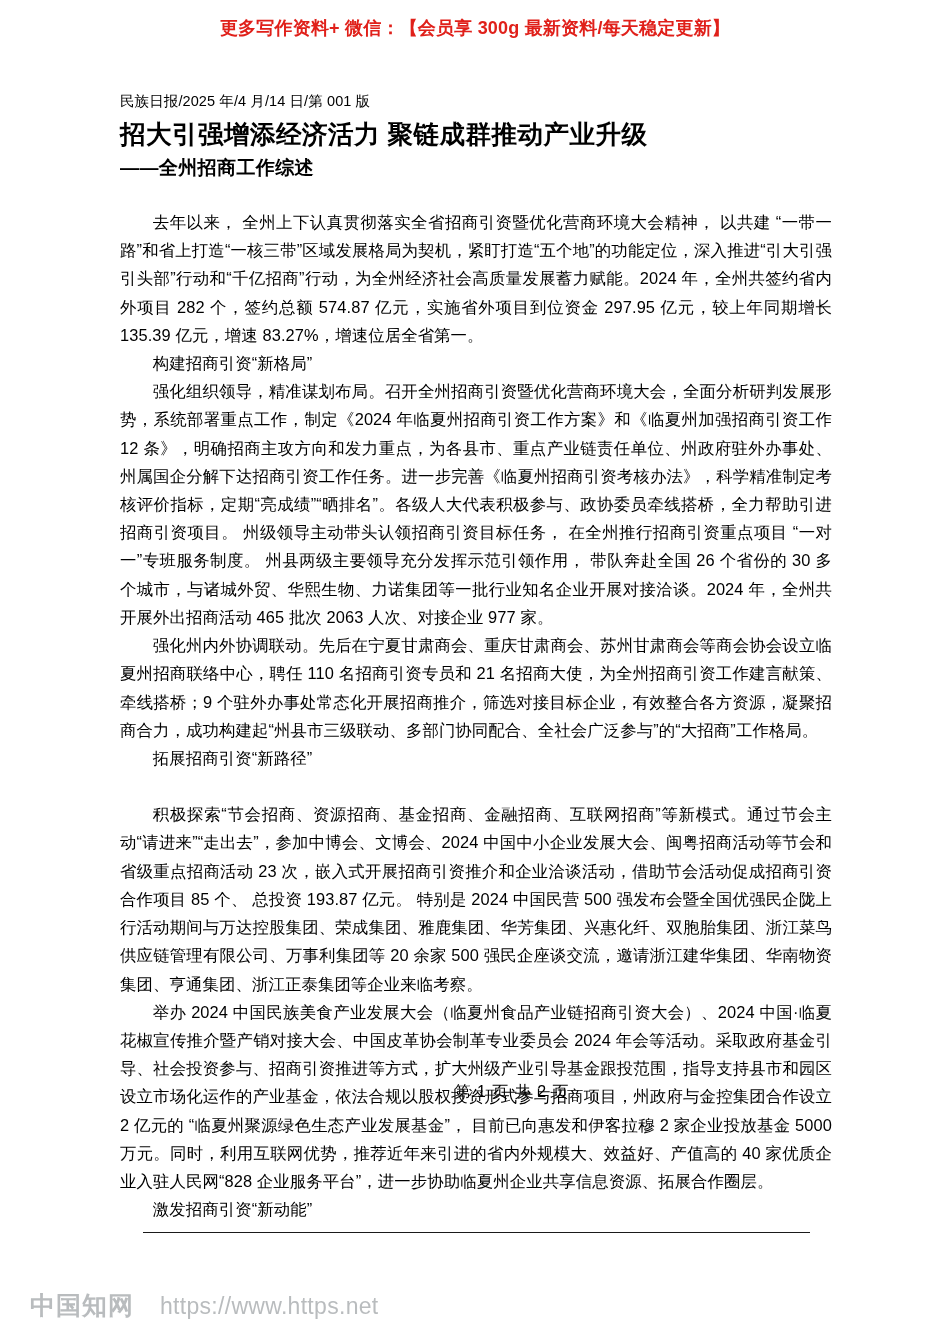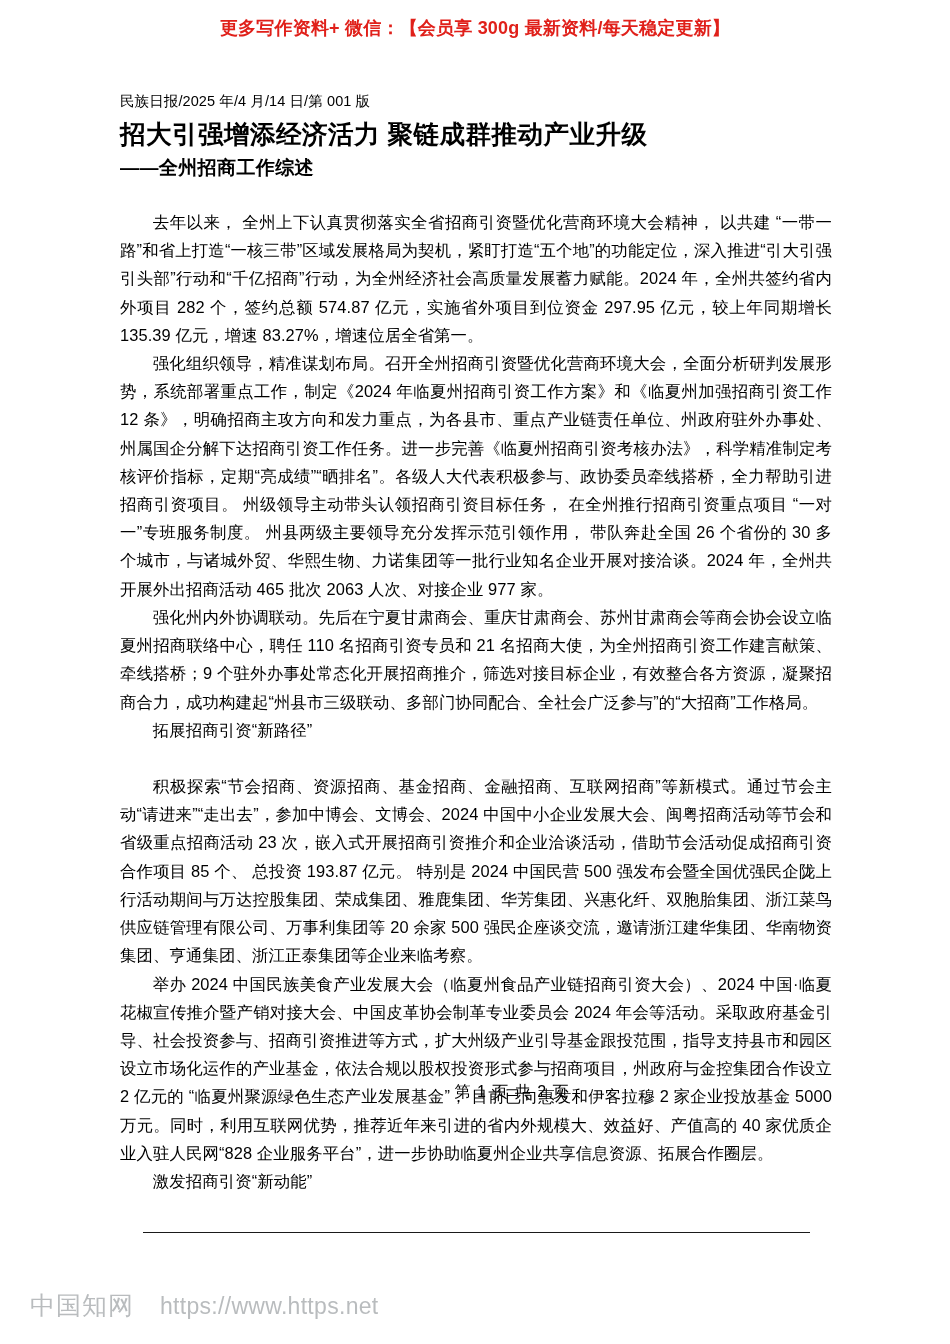--- a/index.html
+++ b/index.html
@@ -118,21 +118,21 @@
     position: absolute;
     top: 1289px;
     left: 30px;
     display: flex;
     align-items: baseline;
     color: #b9bcbe;
   }
   .watermark .wm-brand {
     font-size: 25px;
     letter-spacing: 1px;
-    font-weight: normal;
+    font-weight: bold;
   }
   .watermark .wm-url {
     font-size: 23px;
     margin-left: 26px;
     letter-spacing: 0.3px;
   }
 </style>
 </head>
 <body>
 
@@ -142,20 +142,21 @@
 
   <div class="source-line">民族日报/2025 年/4 月/14 日/第 001 版</div>
 
   <h1 class="headline">招大引强增添经济活力  聚链成群推动产业升级</h1>
 
   <h2 class="subheadline">——全州招商工作综述</h2>
 
 
   <div class="body-text">
     <p class="para indent">去年以来， 全州上下认真贯彻落实全省招商引资暨优化营商环境大会精神， 以共建 “一带一路”和省上打造“一核三带”区域发展格局为契机，紧盯打造“五个地”的功能定位，深入推进“引大引强引头部”行动和“千亿招商”行动，为全州经济社会高质量发展蓄力赋能。2024 年，全州共签约省内外项目 282 个，签约总额 574.87 亿元，实施省外项目到位资金 297.95 亿元，较上年同期增长 135.39 亿元，增速 83.27%，增速位居全省第一。</p>
+    <p class="para heading-line">构建招商引资“新格局”</p>
     <p class="para indent">强化组织领导，精准谋划布局。召开全州招商引资暨优化营商环境大会，全面分析研判发展形势，系统部署重点工作，制定《2024 年临夏州招商引资工作方案》和《临夏州加强招商引资工作 12 条》，明确招商主攻方向和发力重点，为各县市、重点产业链责任单位、州政府驻外办事处、州属国企分解下达招商引资工作任务。进一步完善《临夏州招商引资考核办法》，科学精准制定考核评价指标，定期“亮成绩”“晒排名”。各级人大代表积极参与、政协委员牵线搭桥，全力帮助引进招商引资项目。 州级领导主动带头认领招商引资目标任务， 在全州推行招商引资重点项目 “一对一”专班服务制度。 州县两级主要领导充分发挥示范引领作用， 带队奔赴全国 26 个省份的 30 多个城市，与诸城外贸、华熙生物、力诺集团等一批行业知名企业开展对接洽谈。2024 年，全州共开展外出招商活动 465 批次 2063 人次、对接企业 977 家。</p>
     <p class="para indent">强化州内外协调联动。先后在宁夏甘肃商会、重庆甘肃商会、苏州甘肃商会等商会协会设立临夏州招商联络中心，聘任 110 名招商引资专员和 21 名招商大使，为全州招商引资工作建言献策、牵线搭桥；9 个驻外办事处常态化开展招商推介，筛选对接目标企业，有效整合各方资源，凝聚招商合力，成功构建起“州县市三级联动、多部门协同配合、全社会广泛参与”的“大招商”工作格局。</p>
     <p class="para heading-line">拓展招商引资“新路径”</p>
     <div class="spacer-line"></div>
     <p class="para indent">积极探索“节会招商、资源招商、基金招商、金融招商、互联网招商”等新模式。通过节会主动“请进来”“走出去”，参加中博会、文博会、2024 中国中小企业发展大会、闽粤招商活动等节会和省级重点招商活动 23 次，嵌入式开展招商引资推介和企业洽谈活动，借助节会活动促成招商引资合作项目 85 个、 总投资 193.87 亿元。 特别是 2024 中国民营 500 强发布会暨全国优强民企陇上行活动期间与万达控股集团、荣成集团、雅鹿集团、华芳集团、兴惠化纤、双胞胎集团、浙江菜鸟供应链管理有限公司、万事利集团等 20 余家 500 强民企座谈交流，邀请浙江建华集团、华南物资集团、亨通集团、浙江正泰集团等企业来临考察。</p>
     <p class="para indent">举办 2024 中国民族美食产业发展大会（临夏州食品产业链招商引资大会）、2024 中国·临夏花椒宣传推介暨产销对接大会、中国皮革协会制革专业委员会 2024 年会等活动。采取政府基金引导、社会投资参与、招商引资推进等方式，扩大州级产业引导基金跟投范围，指导支持县市和园区设立市场化运作的产业基金，依法合规以股权投资形式参与招商项目，州政府与金控集团合作设立 2 亿元的 “临夏州聚源绿色生态产业发展基金”， 目前已向惠发和伊客拉穆 2 家企业投放基金 5000 万元。同时，利用互联网优势，推荐近年来引进的省内外规模大、效益好、产值高的 40 家优质企业入驻人民网“828 企业服务平台”，进一步协助临夏州企业共享信息资源、拓展合作圈层。</p>
     <p class="para heading-line">激发招商引资“新动能”</p>
   </div>
 
 </div>

